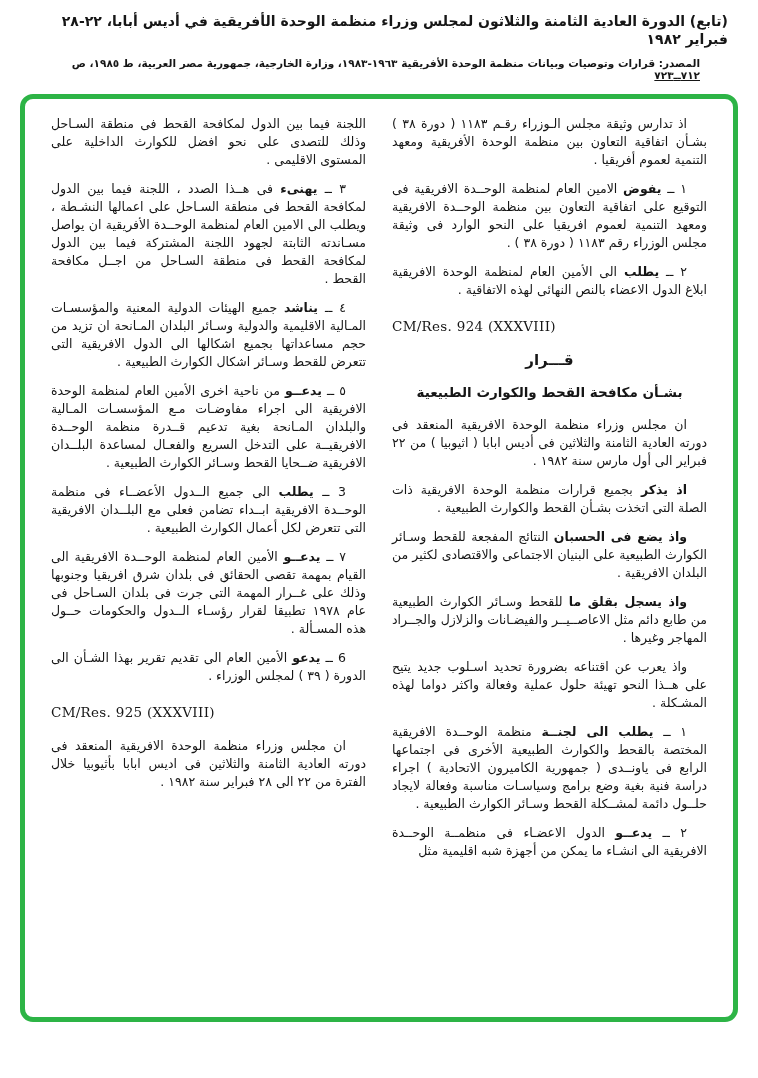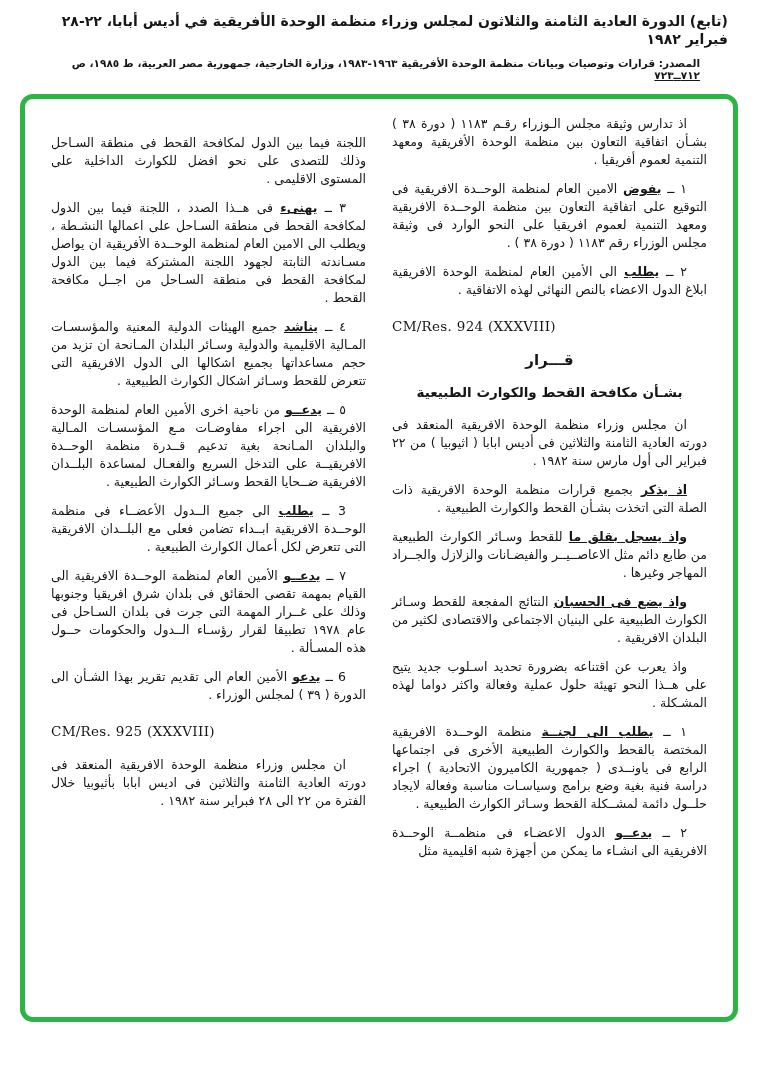--- a/index.html
+++ b/index.html
@@ -45,22 +45,22 @@
     overflow:hidden;
   }
   .col{
     flex:1 1 0;
     direction:rtl;
     text-align:justify;
     font-size:12.5px;
     line-height:18px;
   }
   .para{margin:0 0 11px 0;text-indent:20px;}
-  .para.noindent{text-indent:0;margin-top:19px;}
-  .lead{font-weight:bold;text-decoration:underline;}
+  .para.noindent{text-indent:0;}
+  .lead{font-weight:bold;}
   .ref{
     direction:ltr;
     text-align:left;
     font-family:"DejaVu Serif", serif;
     font-size:13.5px;
     margin:18px 0 16px 0;
     text-indent:0;
     letter-spacing:.3px;
   }
   h3{margin:0;}
@@ -97,22 +97,22 @@
 <main class="frame">
   <section class="col" id="col-right">
       <p class="para"><span>اذ تدارس وثيقة مجلس الـوزراء رقـم ١١٨٣ ( دورة ٣٨ ) بشـأن اتفاقية التعاون بين منظمة الوحدة الأفريقية ومعهد التنمية لعموم أفريقيا .</span></p>
       <p class="para"><span>١ ــ </span><b class="lead">يفوض</b><span> الامين العام لمنظمة الوحــدة الافريقية فى التوقيع على اتفاقية التعاون بين منظمة الوحــدة الافريقية ومعهد التنمية لعموم افريقيا على النحو الوارد فى وثيقة مجلس الوزراء رقم ١١٨٣ ( دورة ٣٨ ) .</span></p>
       <p class="para"><span>٢ ــ </span><b class="lead">يطلب</b><span> الى الأمين العام لمنظمة الوحدة الافريقية ابلاغ الدول الاعضاء بالنص النهائى لهذه الاتفاقية .</span></p>
       <p class="ref">CM/Res. 924 (XXXVIII)</p>
       <h3 class="heading">قـــرار</h3>
       <h3 class="subheading">بشـأن مكافحة القحط والكوارث الطبيعية</h3>
       <p class="para"><span>ان مجلس وزراء منظمة الوحدة الافريقية المنعقد فى دورته العادية الثامنة والثلاثين فى أديس ابابا ( اثيوبيا ) من ٢٢ فبراير الى أول مارس سنة ١٩٨٢ .</span></p>
       <p class="para"><b class="lead">اذ يذكر</b><span> بجميع قرارات منظمة الوحدة الافريقية ذات الصلة التى اتخذت بشـأن القحط والكوارث الطبيعية .</span></p>
+      <p class="para"><b class="lead">واذ يضع فى الحسبان</b><span> النتائج المفجعة للقحط وسـائر الكوارث الطبيعية على البنيان الاجتماعى والاقتصادى لكثير من البلدان الافريقية .</span></p>
       <p class="para"><b class="lead">واذ يسجل بقلق ما</b><span> للقحط وسـائر الكوارث الطبيعية من طابع دائم مثل الاعاصــيــر والفيضـانات والزلازل والجــراد المهاجر وغيرها .</span></p>
-      <p class="para"><b class="lead">واذ يضع فى الحسبان</b><span> النتائج المفجعة للقحط وسـائر الكوارث الطبيعية على البنيان الاجتماعى والاقتصادى لكثير من البلدان الافريقية .</span></p>
       <p class="para"><span>واذ يعرب عن اقتناعه بضرورة تحديد اسـلوب جديد يتيح على هــذا النحو تهيئة حلول عملية وفعالة واكثر دواما لهذه المشـكلة .</span></p>
       <p class="para"><span>١ ــ </span><b class="lead">يطلب الى لجنــة</b><span> منظمة الوحــدة الافريقية المختصة بالقحط والكوارث الطبيعية الأخرى فى اجتماعها الرابع فى ياونــدى ( جمهورية الكاميرون الاتحادية ) اجراء دراسة فنية بغية وضع برامج وسياسـات مناسبة وفعالة لايجاد حلــول دائمة لمشــكلة القحط وسـائر الكوارث الطبيعية .</span></p>
       <p class="para"><span>٢ ــ </span><b class="lead">يدعــو</b><span> الدول الاعضـاء فى منظمــة الوحــدة الافريقية الى انشـاء ما يمكن من أجهزة شبه اقليمية مثل</span></p>
     </section>
   <section class="col" id="col-left">
       <p class="para noindent"><span>اللجنة فيما بين الدول لمكافحة القحط فى منطقة السـاحل وذلك للتصدى على نحو افضل للكوارث الداخلية على المستوى الاقليمى .</span></p>
       <p class="para"><span>٣ ــ </span><b class="lead">يهنىء</b><span> فى هــذا الصدد ، اللجنة فيما بين الدول لمكافحة القحط فى منطقة السـاحل على اعمالها النشـطة ، ويطلب الى الامين العام لمنظمة الوحــدة الأفريقية ان يواصل مسـاندته الثابتة لجهود اللجنة المشتركة فيما بين الدول لمكافحة القحط فى منطقة السـاحل من اجــل مكافحة القحط .</span></p>
       <p class="para"><span>٤ ــ </span><b class="lead">يناشد</b><span> جميع الهيئات الدولية المعنية والمؤسسـات المـالية الاقليمية والدولية وسـائر البلدان المـانحة ان تزيد من حجم مساعداتها بجميع اشكالها الى الدول الافريقية التى تتعرض للقحط وسـائر اشكال الكوارث الطبيعية .</span></p>
       <p class="para"><span>٥ ــ </span><b class="lead">يدعــو</b><span> من ناحية اخرى الأمين العام لمنظمة الوحدة الافريقية الى اجراء مفاوضـات مـع المؤسسـات المـالية والبلدان المـانحة بغية تدعيم قــدرة منظمة الوحــدة الافريقيــة على التدخل السريع والفعـال لمساعدة البلــدان الافريقية ضــحايا القحط وسـائر الكوارث الطبيعية .</span></p>
       <p class="para"><span>3 ــ </span><b class="lead">يطلب</b><span> الى جميع الــدول الأعضــاء فى منظمة الوحــدة الافريقية ابــداء تضامن فعلى مع البلــدان الافريقية التى تتعرض لكل أعمال الكوارث الطبيعية .</span></p>

